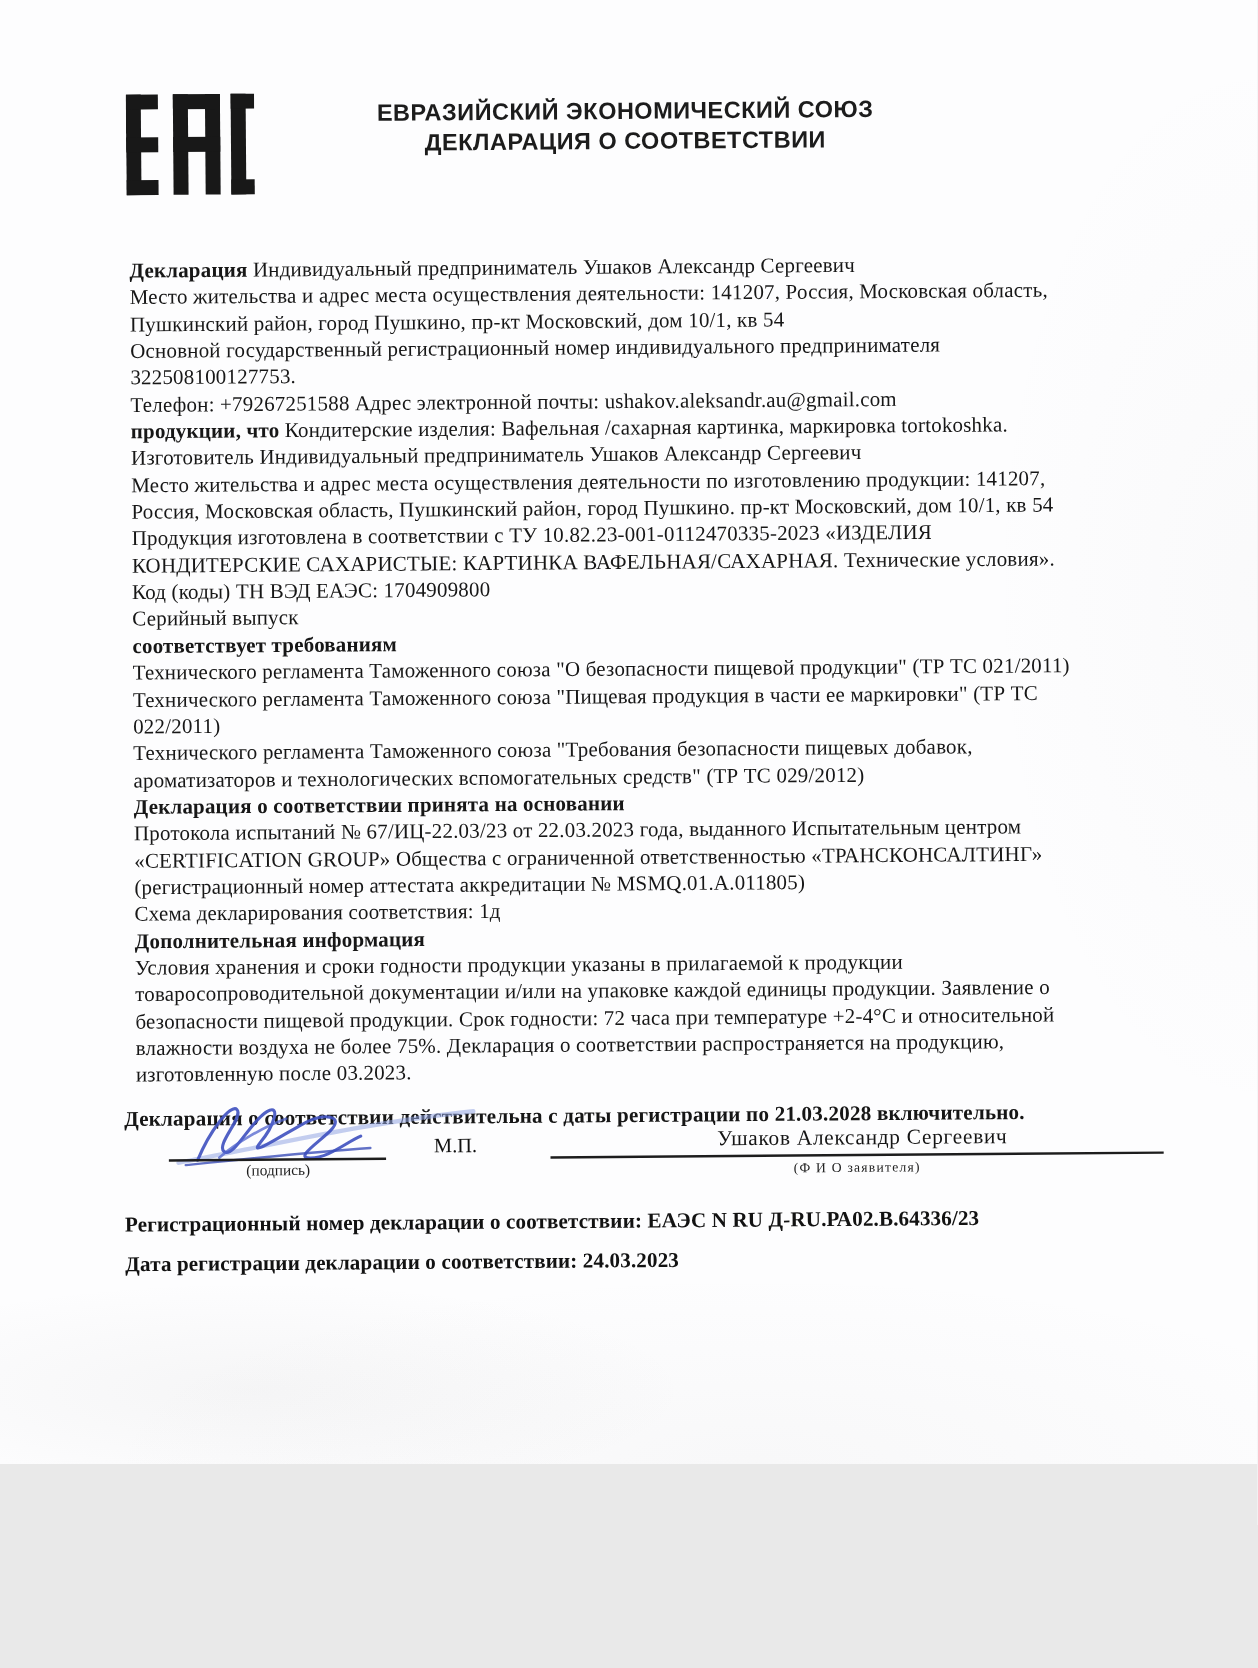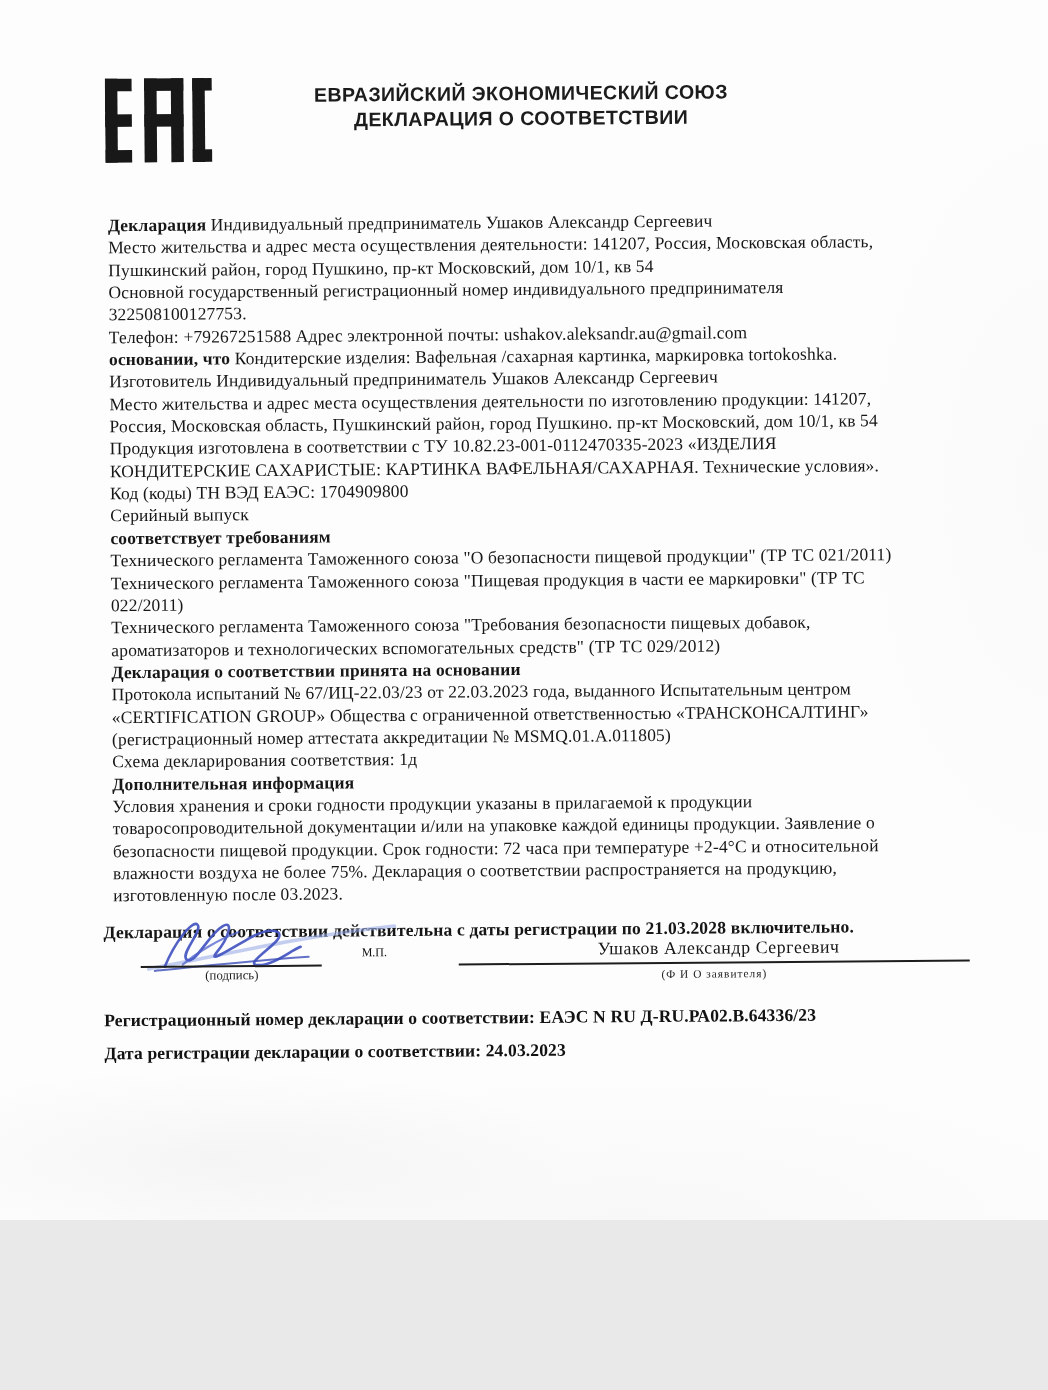--- a/index.html
+++ b/index.html
@@ -42,21 +42,21 @@
     font-size:17.6px;font-weight:700;white-space:nowrap;letter-spacing:.15px;
   }
 
   
   .sig-ink{position:absolute;left:133px;top:906px;width:272px;height:70px;}
   .sig-line{position:absolute;left:137px;top:963px;width:181px;height:2px;background:#1d1d1d;}
   .sig-caption{
     position:absolute;left:150px;top:966px;width:156px;text-align:center;
     font-size:12.8px;color:#1e1e1e;
   }
-  .mp{position:absolute;left:358px;top:944px;font-size:12px;color:#111;}
+  .mp{position:absolute;left:358px;top:944px;font-size:17px;color:#111;}
   .fio-name{
     position:absolute;left:455px;top:939px;width:520px;text-align:center;
     font-size:17.8px;letter-spacing:.6px;color:#151515;
   }
   .fio-line{position:absolute;left:455px;top:963px;width:511px;height:2px;background:#1d1d1d;}
   .fio-caption{
     position:absolute;left:455px;top:969px;width:511px;text-align:center;
     font-size:11.4px;letter-spacing:1px;color:#222;
   }
 
@@ -99,21 +99,21 @@
       <div>ДЕКЛАРАЦИЯ О СООТВЕТСТВИИ</div>
     </div>
 
     <div class="body-lines">
         <div class="bline"><b>Декларация</b> Индивидуальный предприниматель Ушаков Александр Сергеевич</div>
         <div class="bline">Место жительства и адрес места осуществления деятельности: 141207, Россия, Московская область,</div>
         <div class="bline">Пушкинский район, город Пушкино, пр-кт Московский, дом 10/1, кв 54</div>
         <div class="bline">Основной государственный регистрационный номер индивидуального предпринимателя</div>
         <div class="bline">322508100127753.</div>
         <div class="bline">Телефон: +79267251588 Адрес электронной почты: ushakov.aleksandr.au@gmail.com</div>
-        <div class="bline"><b>основании, что</b> Кондитерские изделия: Вафельная /сахарная картинка, маркировка tortokoshka.</div>
+        <div class="bline"><b>продукции, что</b> Кондитерские изделия: Вафельная /сахарная картинка, маркировка tortokoshka.</div>
         <div class="bline">Изготовитель Индивидуальный предприниматель Ушаков Александр Сергеевич</div>
         <div class="bline">Место жительства и адрес места осуществления деятельности по изготовлению продукции: 141207,</div>
         <div class="bline">Россия, Московская область, Пушкинский район, город Пушкино. пр-кт Московский, дом 10/1, кв 54</div>
         <div class="bline">Продукция изготовлена в соответствии с ТУ 10.82.23-001-0112470335-2023 «ИЗДЕЛИЯ</div>
         <div class="bline">КОНДИТЕРСКИЕ САХАРИСТЫЕ: КАРТИНКА ВАФЕЛЬНАЯ/САХАРНАЯ. Технические условия».</div>
         <div class="bline">Код (коды) ТН ВЭД ЕАЭС: 1704909800</div>
         <div class="bline">Серийный выпуск</div>
         <div class="bline"><b>соответствует требованиям</b></div>
         <div class="bline">Технического регламента Таможенного союза "О безопасности пищевой продукции" (ТР ТС 021/2011)</div>
         <div class="bline">Технического регламента Таможенного союза "Пищевая продукция в части ее маркировки" (ТР ТС</div>

